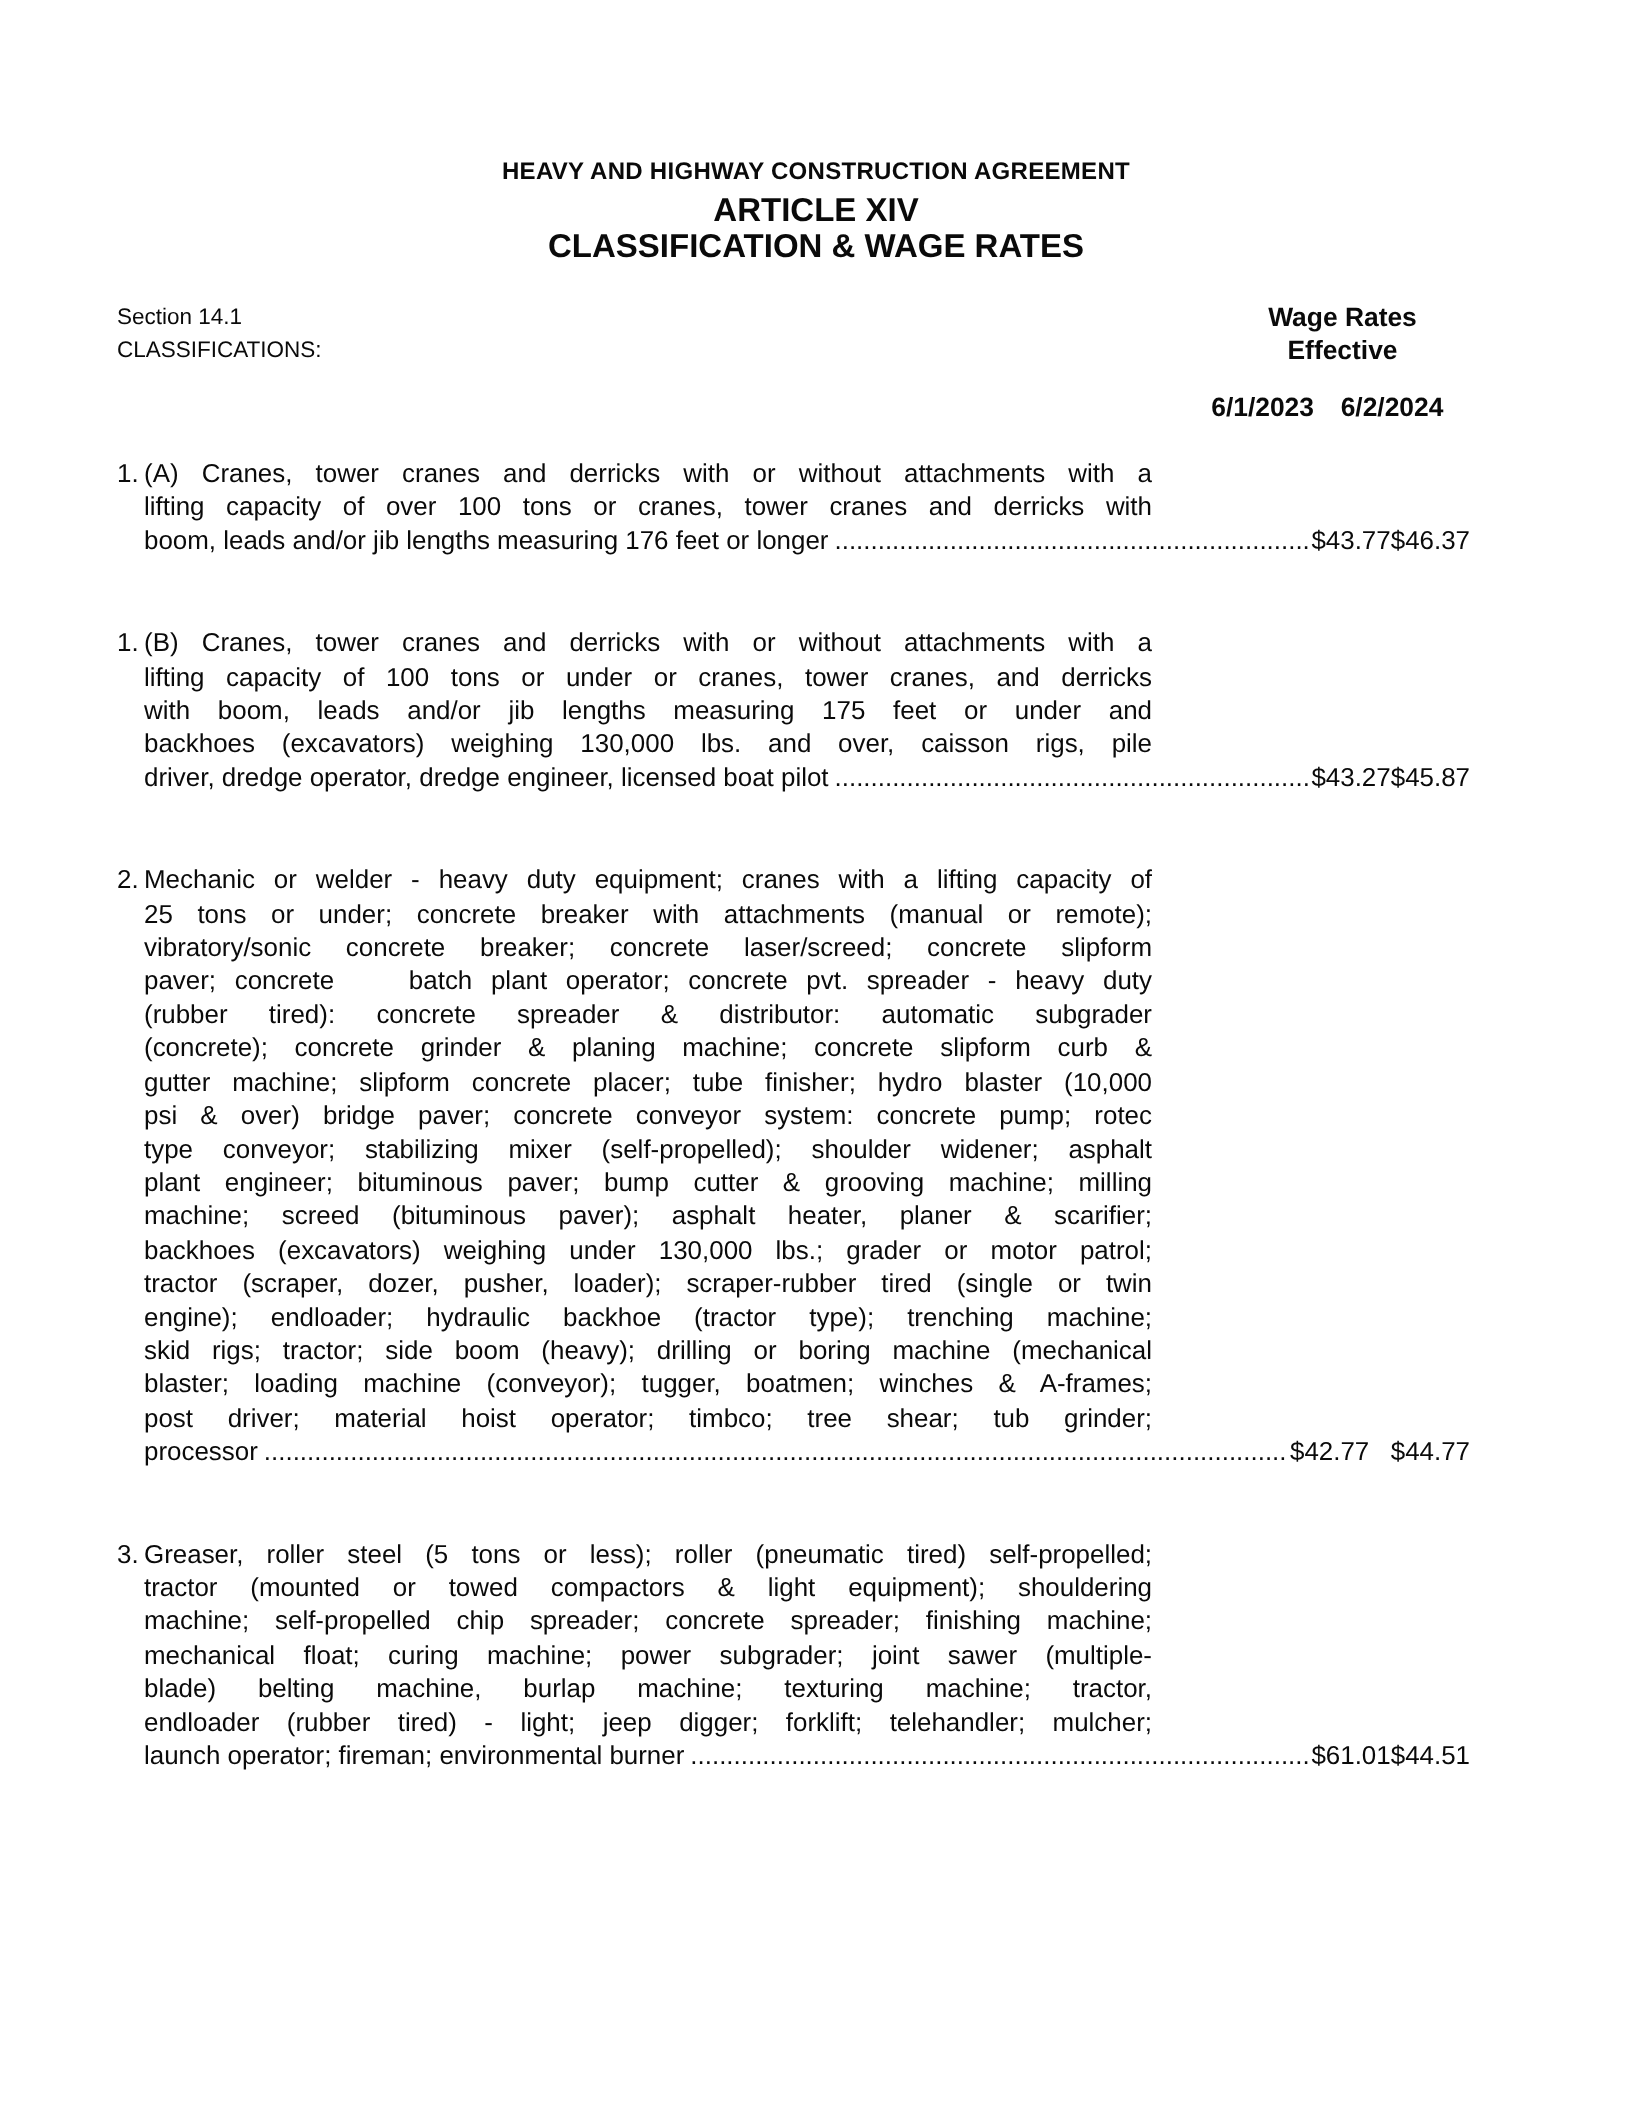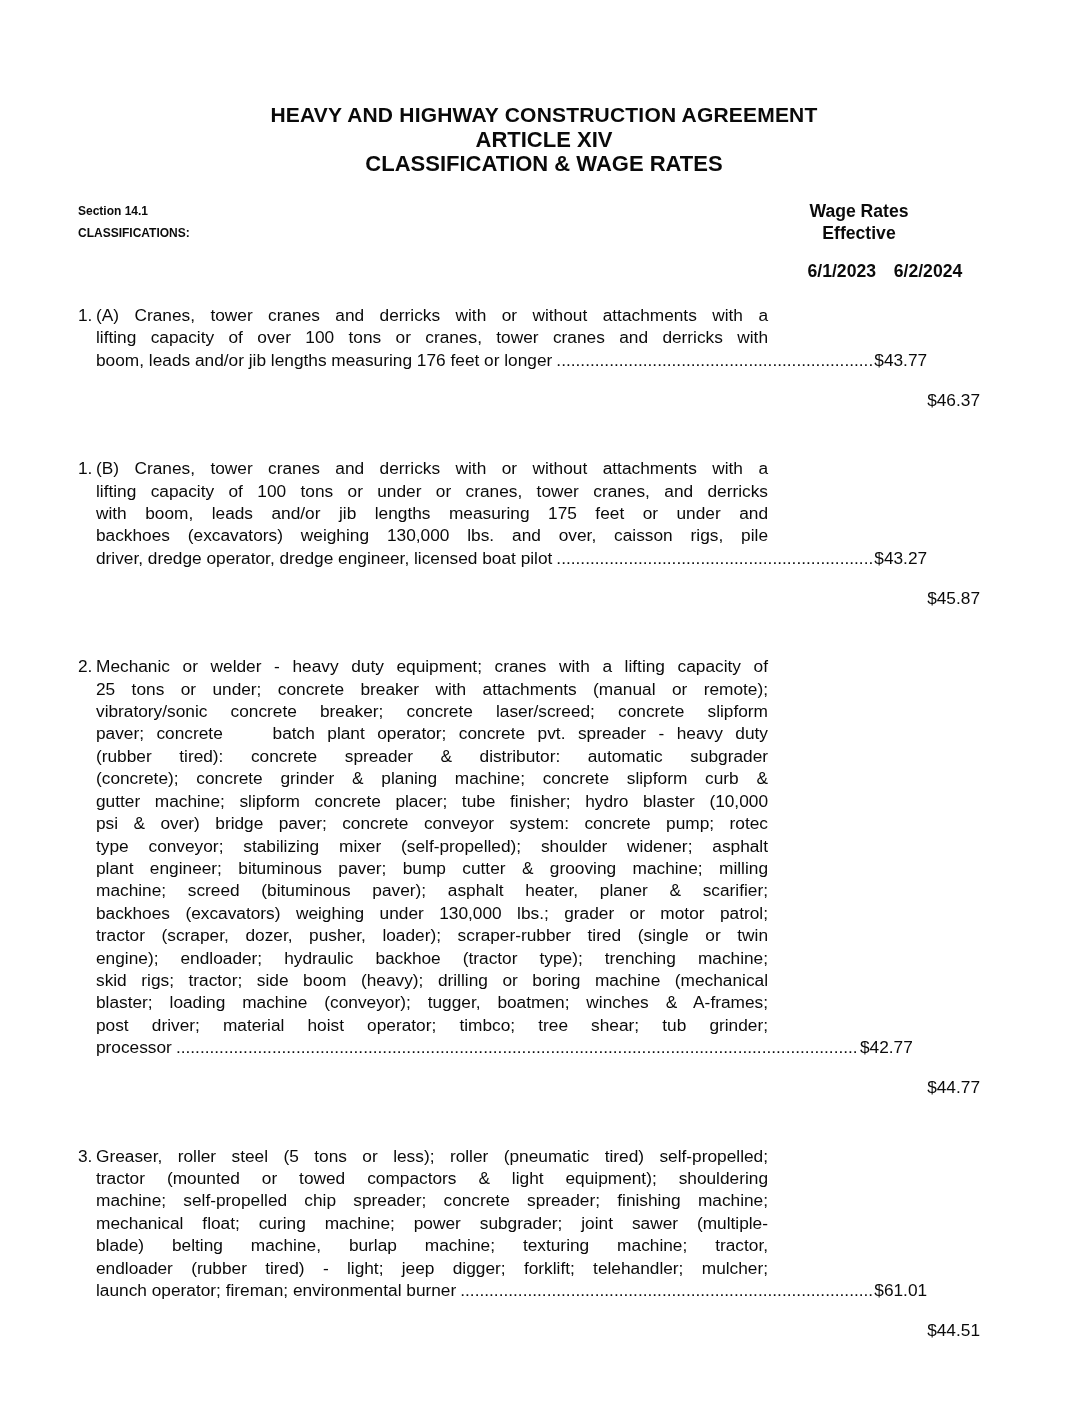--- a/index.html
+++ b/index.html
@@ -15,36 +15,36 @@
 
   
   .doc-header {
     position: absolute;
     top: 102px;
     left: 0;
     width: 1088px;
     text-align: center;
     font-weight: 700;
   }
-  .doc-title    { font-size: 21px; line-height: 26px; letter-spacing: 0.2px; }
+  .doc-title    { font-size: 16px; line-height: 26px; letter-spacing: 0.2px; }
   .doc-subtitle { font-size: 22px;   line-height: 24px; }
 
   
   .meta-left {
     position: absolute;
     top: 201px;
     left: 78px;
-    font-weight: 700;
-    font-size: 12px;
+    font-weight: 400;
+    font-size: 15px;
     line-height: 21.6px;
   }
   .meta-right {
     position: absolute;
     top: 201px;
-    left: 748px;
+    left: 784px;
     width: 222px;
     text-align: center;
     font-weight: 700;
     font-size: 17.6px;
     line-height: 21.6px;
   }
 
   
   .dates-row {
     position: absolute;
@@ -82,21 +82,21 @@
   .last-row { display: flex; align-items: flex-start; width: 884px; }
   .last-text { white-space: nowrap; }
   .leader {
     flex: 1 1 auto;
     overflow: hidden;
     white-space: nowrap;
     margin-left: 4px;
     margin-right: 2px;
   }
   .rate-a { width: 72px;  text-align: right; white-space: nowrap; }
-  .rate-b { width: 104px; text-align: right; white-space: nowrap; margin-top: 40px; }
+  .rate-b { width: 104px; text-align: right; white-space: nowrap; }
 </style>
 </head>
 <body>
 
 <div class="page">
 
   <div class="doc-header">
     <div class="doc-title">HEAVY AND HIGHWAY CONSTRUCTION AGREEMENT</div>
     <div class="doc-subtitle">ARTICLE XIV</div>
     <div class="doc-subtitle">CLASSIFICATION &amp; WAGE RATES</div>

